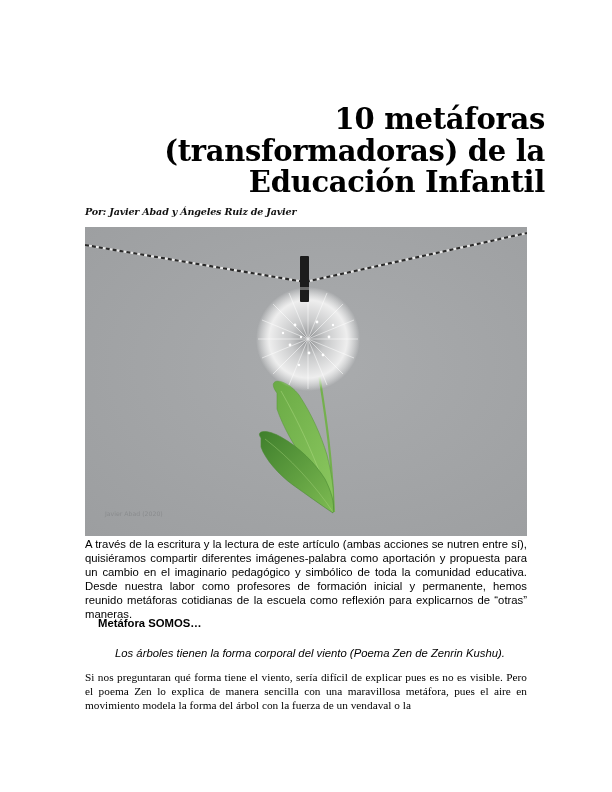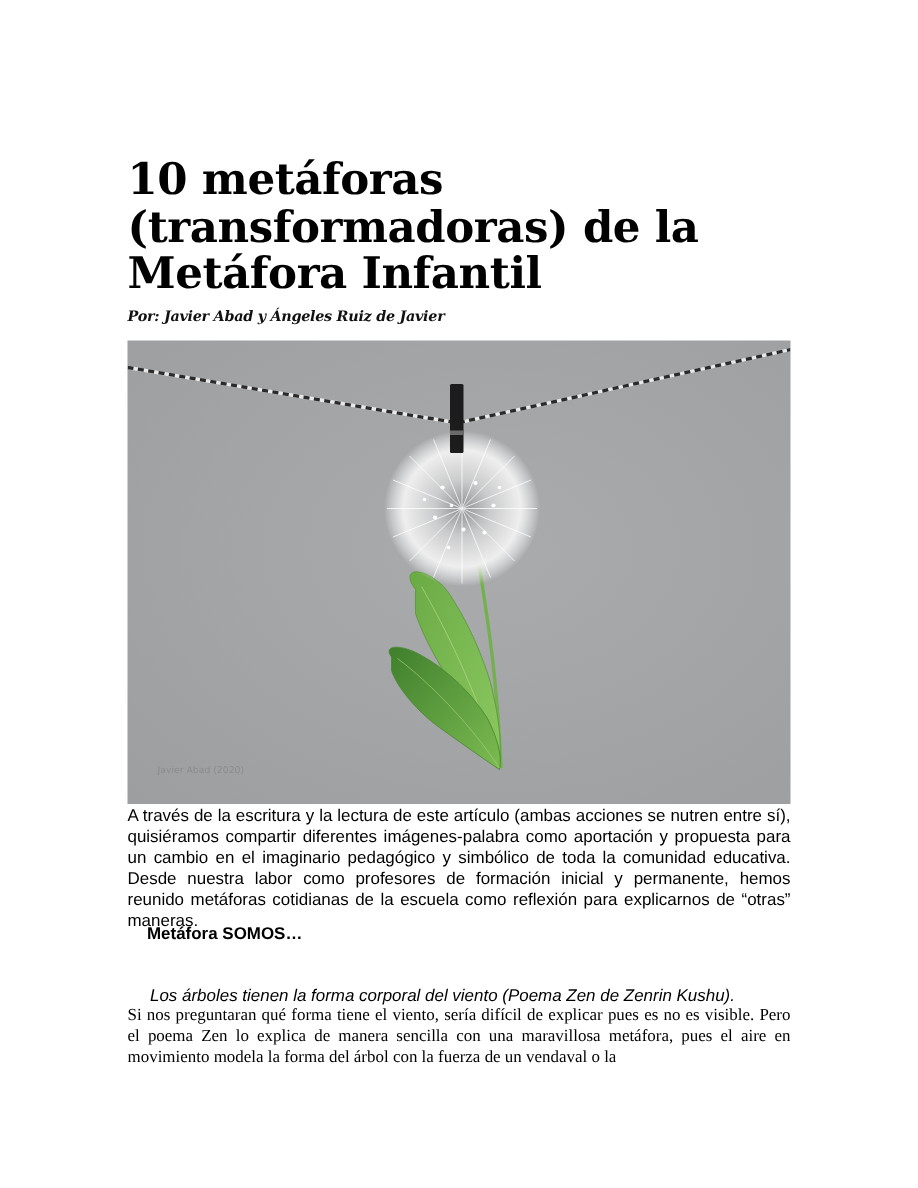--- a/index.html
+++ b/index.html
@@ -3,21 +3,21 @@
 <meta charset="utf-8">
 <style>
   html, body { margin: 0; padding: 0; background: #ffffff; }
   body { width: 612px; height: 792px; position: relative; overflow: hidden; }
   .page { position: absolute; left: 0; top: 0; width: 612px; height: 792px; background: #fff; }
 
   .title {
     position: absolute; left: 85px; top: 104px; width: 460px;
     font-family: "DejaVu Serif", "Liberation Serif", serif;
     font-weight: bold; font-size: 29px; line-height: 31.5px; color: #000;
-    letter-spacing: -0.3px; margin: 0;
+    letter-spacing: -0.3px; margin: 0; text-align: right;
   }
   .title span { display: block; white-space: nowrap; }
 
   .byline {
     position: absolute; left: 85px; top: 206px;
     font-family: "DejaVu Serif", "Liberation Serif", serif;
     font-weight: bold; font-style: italic; font-size: 9.6px; color: #111;
     white-space: nowrap; letter-spacing: -0.2px;
   }
 
@@ -43,32 +43,32 @@
   .para.p3 { top: 670px; font-family: Liberation Serif, serif; }
 
   .heading {
     position: absolute; left: 98px; top: 617px;
     font-family: "Liberation Sans", "DejaVu Sans", sans-serif;
     font-weight: bold; font-size: 11.3px; color: #000; white-space: nowrap; margin: 0;
   }
   .quote {
     position: absolute; left: 85px; width: 442px; top: 643px;
     font-family: "Liberation Sans", "DejaVu Sans", sans-serif;
-    font-style: italic; font-size: 11.3px; color: #000; text-align: left; white-space: nowrap; margin: 15px;
+    font-style: italic; font-size: 11.3px; color: #000; text-align: center; white-space: nowrap; margin: 4px;
   }
 </style>
 </head>
 <body>
 
 <div class="page">
 
   <h1 class="title">
     <span>10 metáforas</span>
     <span>(transformadoras) de la</span>
-    <span>Metáfora Infantil</span>
+    <span>Educación Infantil</span>
   </h1>
 
   <div class="byline">Por: Javier Abad y Ángeles Ruiz de Javier</div>
 
   <div class="figure">
     <svg width="442" height="309" viewBox="0 0 442 309">
       <defs>
         <radialGradient id="puff" cx="50%" cy="50%" r="50%">
           <stop offset="0%" stop-color="#8e9092"></stop>
           <stop offset="35%" stop-color="#c9cacb"></stop>

